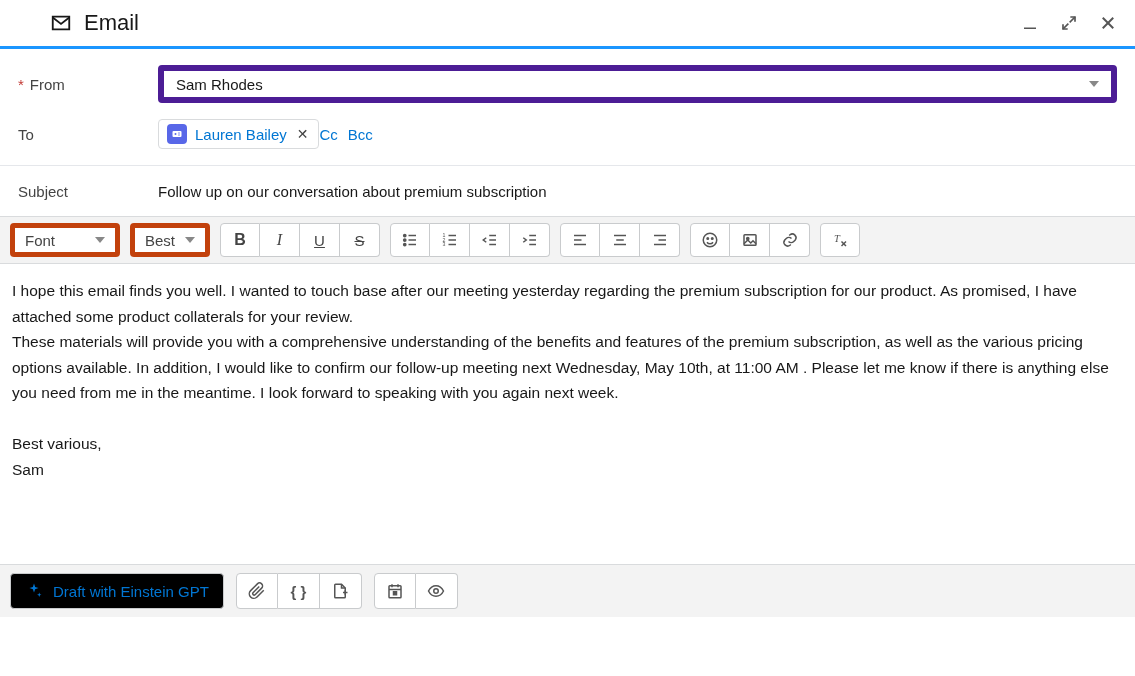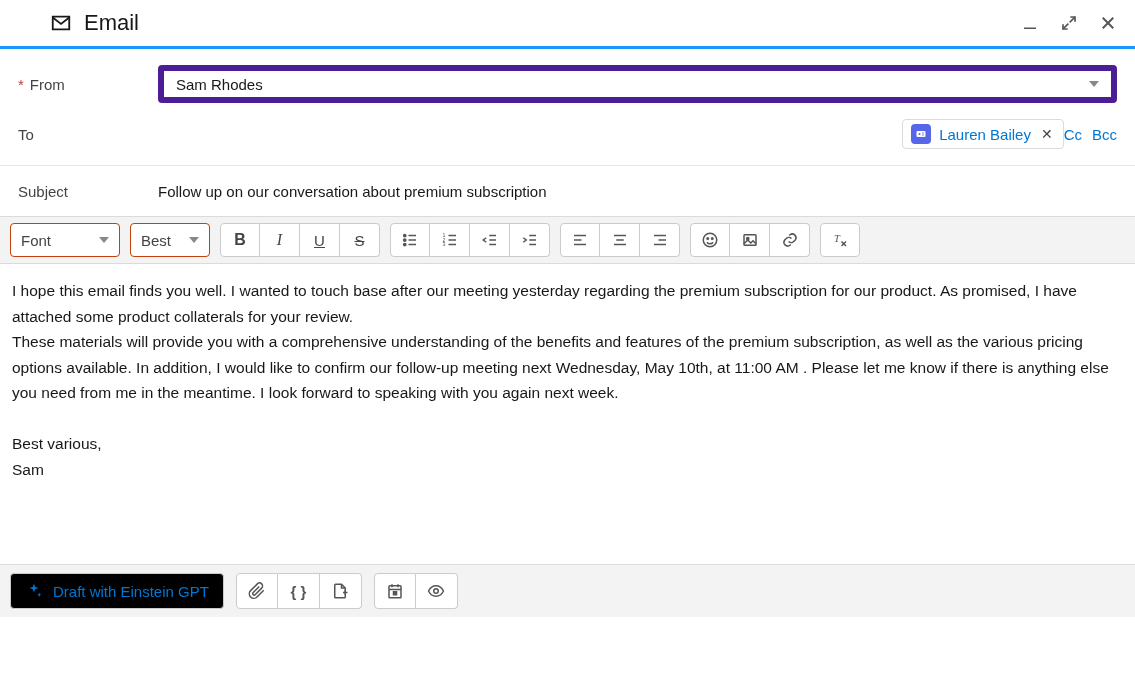--- a/index.html
+++ b/index.html
@@ -12,32 +12,32 @@
 .header-actions { display: flex; align-items: center; gap: 22px; color: #555; }
 .header-actions span, .header-actions svg { cursor: pointer; }
 .hr-top { height: 3px; background: #1b96ff; width: 100%; }
 
 
 .fields { padding: 10px 18px 0 18px; }
 .field-row { display: flex; align-items: center; min-height: 50px; }
 .field-label { width: 140px; font-size: 15px; color: #444; display: flex; align-items: center; gap: 6px; }
 .req { color: #c23934; }
 .from-select { flex: 1; border: 6px solid #4c1d95; border-radius: 4px; height: 38px; display: flex; align-items: center; justify-content: space-between; padding: 0 12px; font-size: 15px; color: #181818; }
-.to-wrapper { flex: 1; display: flex; align-items: center; justify-content: flex-end; }
+.to-wrapper { flex: 1; display: flex; align-items: center; justify-content: flex-start; }
 .pill { display: inline-flex; align-items: center; gap: 8px; border: 1px solid #d9dbdd; border-radius: 4px; padding: 4px 8px; font-size: 15px; }
 .pill-icon { width: 20px; height: 20px; background: #5867e8; border-radius: 4px; display: flex; align-items: center; justify-content: center; }
 .pill-name { color: #0176d3; }
 .pill-x { color: #444; cursor: pointer; font-size: 14px; padding: 0 2px; }
 .ccbcc { display: flex; gap: 10px; color: #0176d3; font-size: 15px; }
 .subject-input { flex: 1; border: none; outline: none; font-size: 15px; color: #181818; background: transparent; padding: 6px 0; }
 .sep-full { border: none; border-top: 1px solid #e5e7eb; margin: 6px -18px 0 -18px; }
 
 
 .toolbar { background: #f3f3f3; border-top: 1px solid #d9dbdd; border-bottom: 1px solid #d9dbdd; padding: 6px 10px; display: flex; gap: 10px; align-items: center; }
-.tb-select { background: #fff; border: 1px solid #c2410c; border-radius: 4px; height: 34px; display: flex; align-items: center; justify-content: space-between; padding: 0 10px; font-size: 15px; color: #444; cursor: pointer; }
+.tb-select { background: #fff; border: 5px solid #c2410c; border-radius: 4px; height: 34px; display: flex; align-items: center; justify-content: space-between; padding: 0 10px; font-size: 15px; color: #444; cursor: pointer; }
 .tb-font { width: 110px; }
 .tb-size { width: 80px; }
 .tb-group { display: flex; }
 .tb-btn { width: 40px; height: 34px; background: #fff; border: 1px solid #c9cbcd; display: flex; align-items: center; justify-content: center; cursor: pointer; color: #444; }
 .tb-group .tb-btn:first-child { border-top-left-radius: 4px; border-bottom-left-radius: 4px; }
 .tb-group .tb-btn:last-child { border-top-right-radius: 4px; border-bottom-right-radius: 4px; }
 .tb-group .tb-btn + .tb-btn { border-left: none; }
 
 
 .email-body { padding: 14px 12px 40px 12px; font-size: 15.5px; line-height: 1.65; color: #181818; min-height: 300px; }

